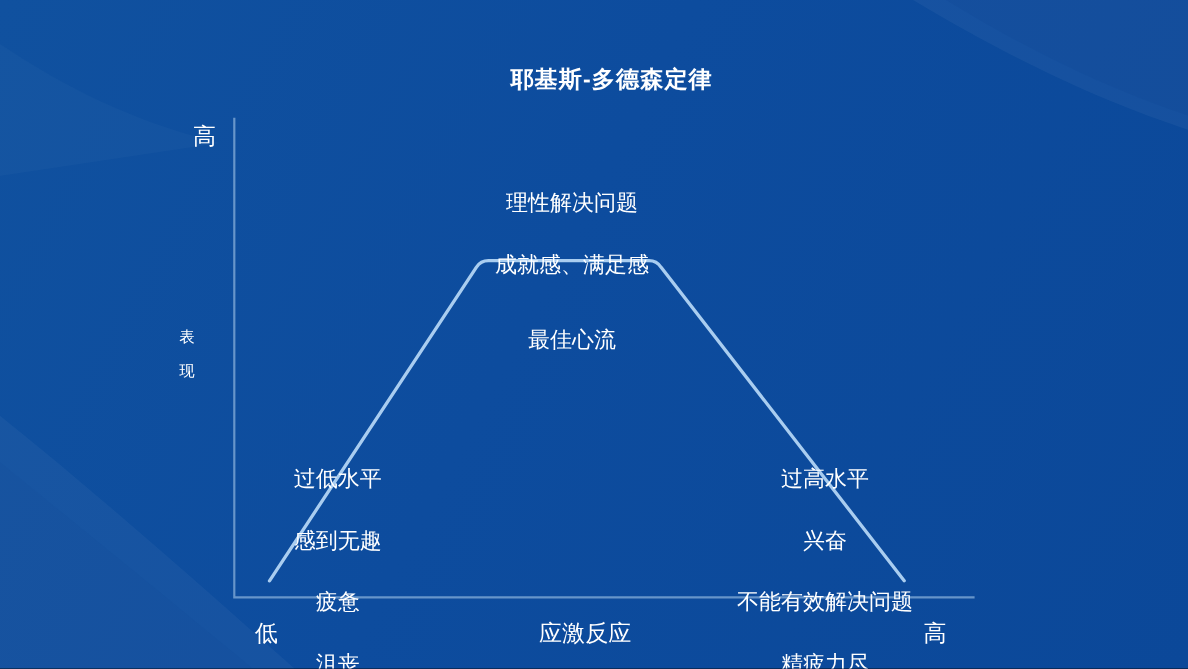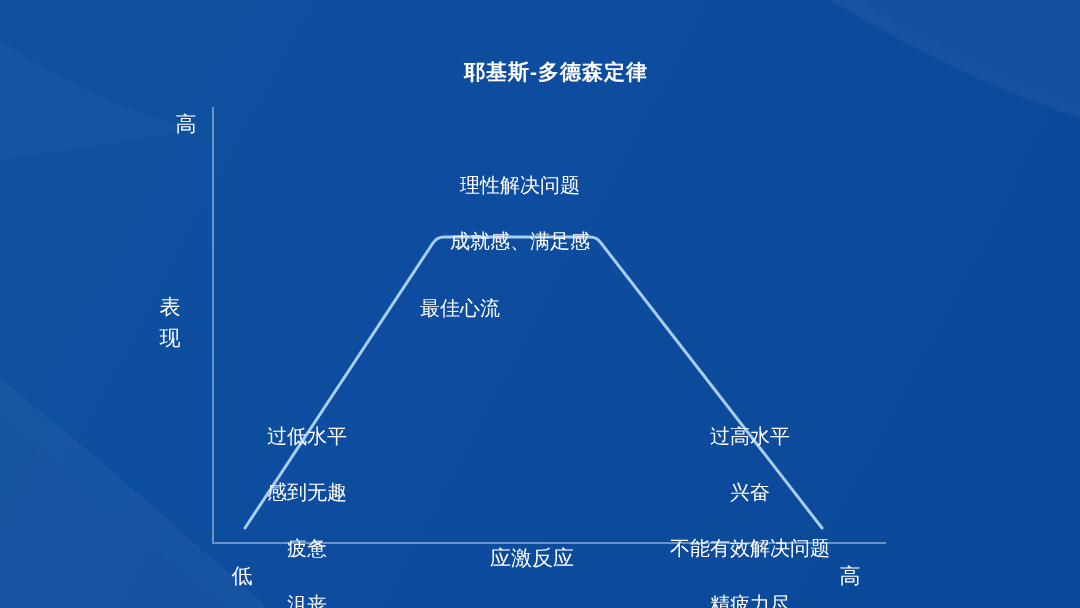--- a/index.html
+++ b/index.html
@@ -38,54 +38,55 @@
     font-weight: bold;
     letter-spacing: 1px;
   }
   .y-top-label {
     left: 168px; top: 110px; width: 36px;
     text-align: center;
     font-size: 21px;
   }
   .y-axis-label {
     left: 158px; top: 291px; width: 24px;
-    font-size: 21px;
+    font-size: 14px;
     line-height: 31px;
     word-break: break-all;
     text-align: center;
   }
   .peak-block {
     left: 360px; top: 143px; width: 320px;
     text-align: center;
     font-size: 20px;
     line-height: 28px;
   }
   .flow-label {
     left: 420px; top: 295px; width: 200px;
+    text-align: center;
     font-size: 20px;
   }
   .low-block {
     left: 207px; top: 394px; width: 200px;
     text-align: center;
     font-size: 20px;
     line-height: 28px;
   }
   .high-block {
     left: 600px; top: 394px; width: 300px;
     text-align: center;
     font-size: 20px;
     line-height: 28px;
   }
   .x-left-label {
     left: 212px; top: 562px; width: 60px;
     text-align: center;
     font-size: 21px;
   }
   .x-axis-label {
-    left: 432px; top: 544px; width: 200px;
+    left: 432px; top: 562px; width: 200px;
     text-align: center;
     font-size: 21px;
   }
   .x-right-label {
     left: 820px; top: 562px; width: 60px;
     text-align: center;
     font-size: 21px;
   }
   .source {
     left: 900px; top: 552px; width: 150px;

